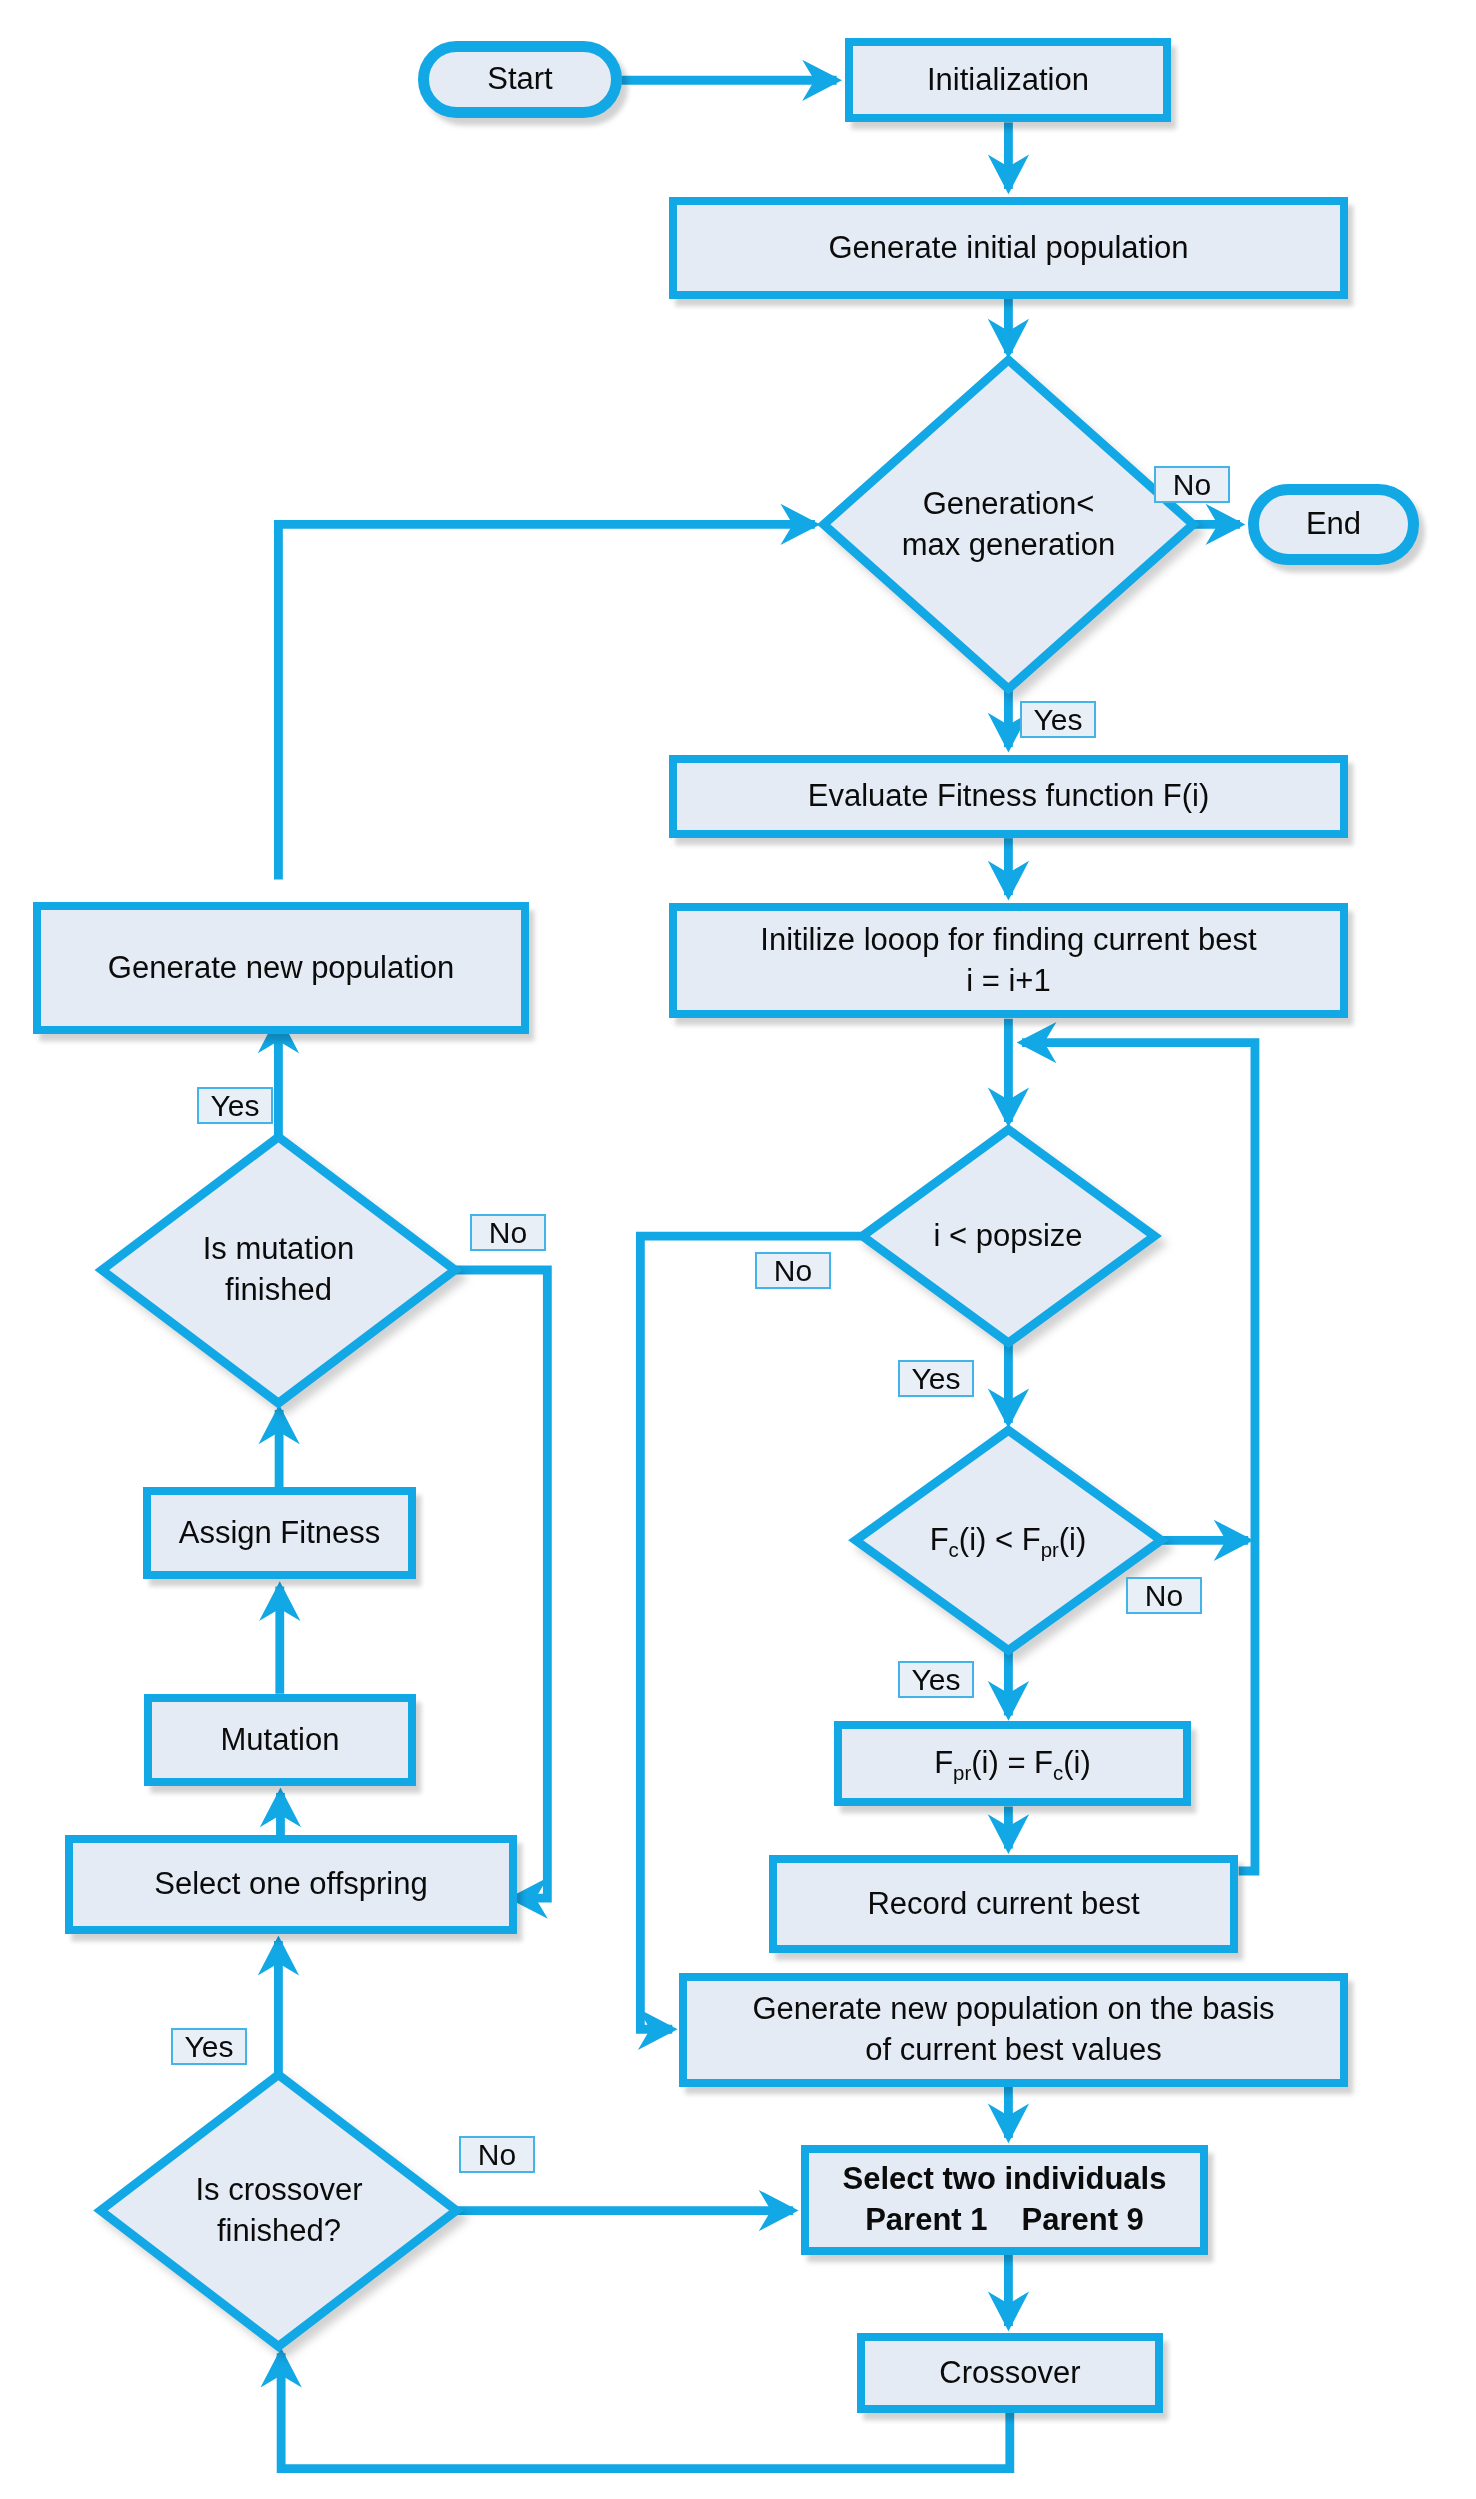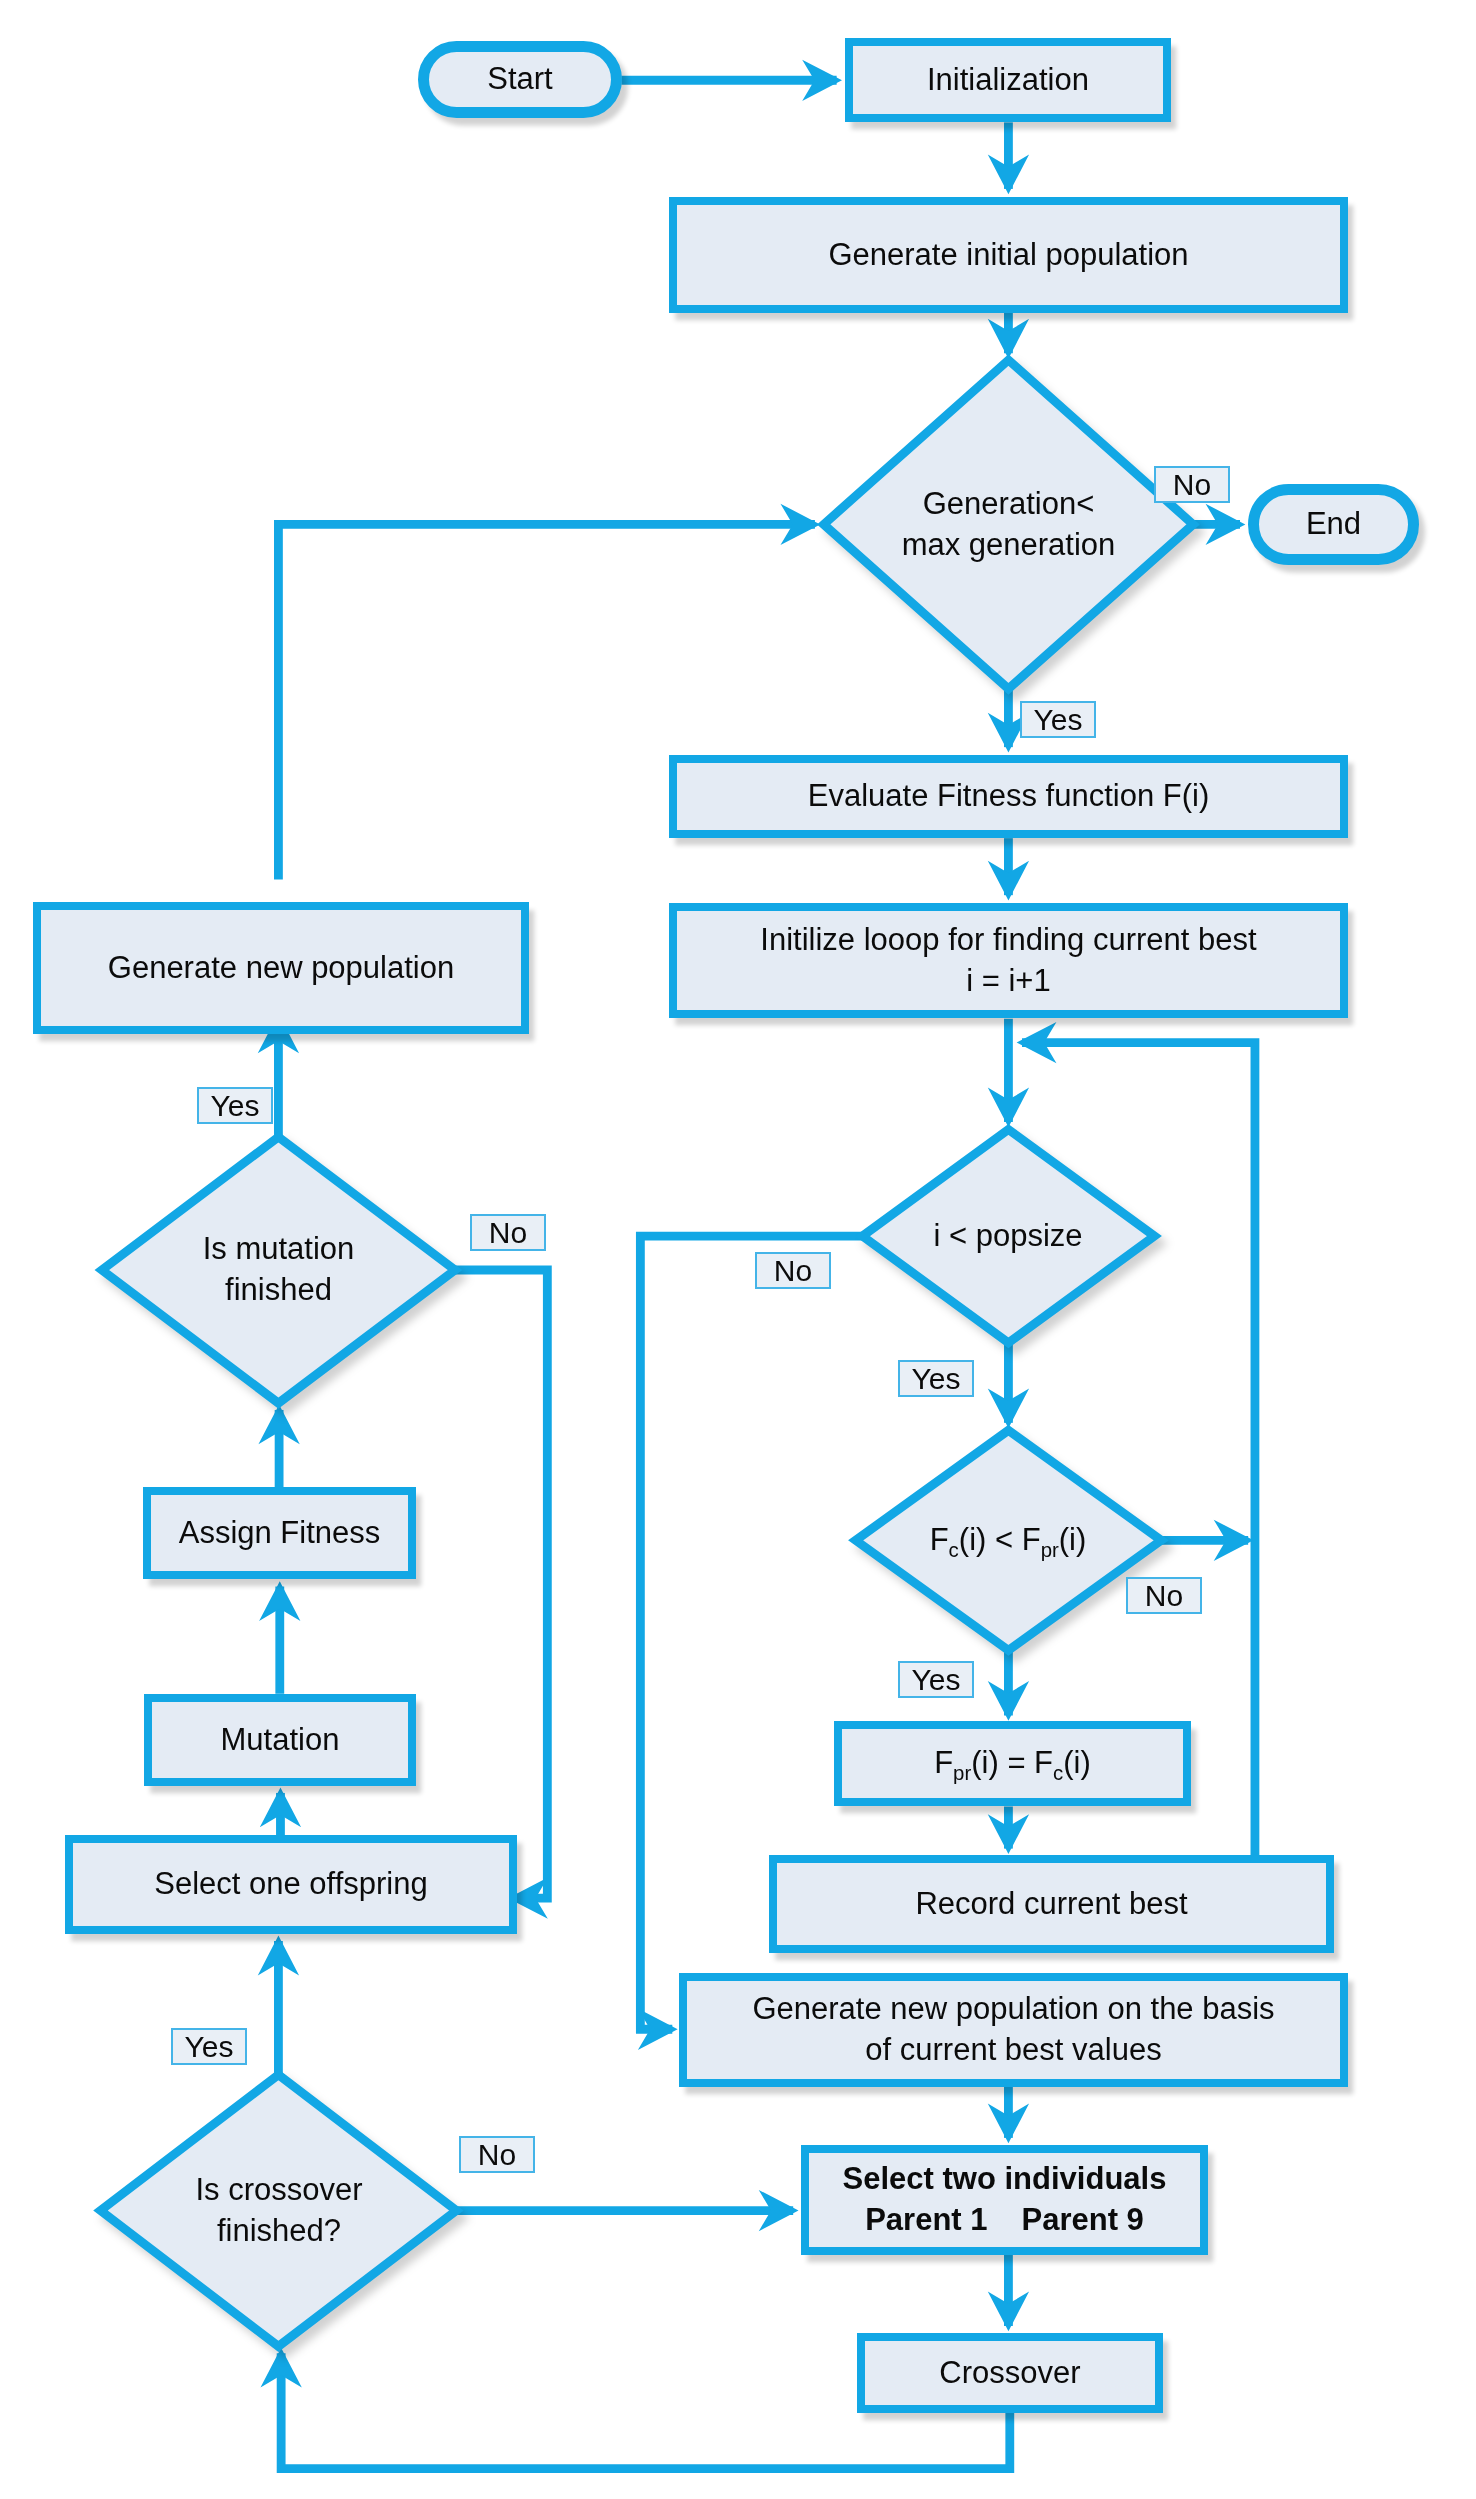--- a/index.html
+++ b/index.html
@@ -93,42 +93,42 @@
   </svg>
 
   <div class="node pill" style="left:418px;top:41px;width:204px;height:77px;">
     <span>Start</span>
   </div>
 
   <div class="node" style="left:845px;top:38px;width:326px;height:84px;">
     <span>Initialization</span>
   </div>
 
-  <div class="node" style="left:669px;top:197px;width:679px;height:116px;">
+  <div class="node" style="left:669px;top:197px;width:679px;height:102px;">
     <span>Generate initial population</span>
   </div>
 
   <div class="node pill" style="left:1248px;top:484px;width:171px;height:81px;">
     <span>End</span>
   </div>
 
   <div class="node" style="left:669px;top:755px;width:679px;height:83px;">
     <span>Evaluate Fitness function F(i)</span>
   </div>
 
   <div class="node" style="left:669px;top:903px;width:679px;height:115px;">
     <span>Initilize looop for finding current best</span>
     <span>i = i+1</span>
   </div>
 
   <div class="node" style="left:834px;top:1721px;width:357px;height:85px;">
     <span><span>F</span><sub>pr</sub><span>(i) = F</span><sub>c</sub><span>(i)</span></span>
   </div>
 
-  <div class="node" style="left:769px;top:1855px;width:565px;height:98px;">
+  <div class="node" style="left:769px;top:1855px;width:469px;height:98px;">
     <span>Record current best</span>
   </div>
 
   <div class="node" style="left:679px;top:1973px;width:669px;height:114px;">
     <span>Generate new population on the basis</span>
     <span>of current best values</span>
   </div>
 
   <div class="node" style="left:801px;top:2145px;width:407px;height:110px;font-weight:bold;">
     <span>Select two individuals</span>

